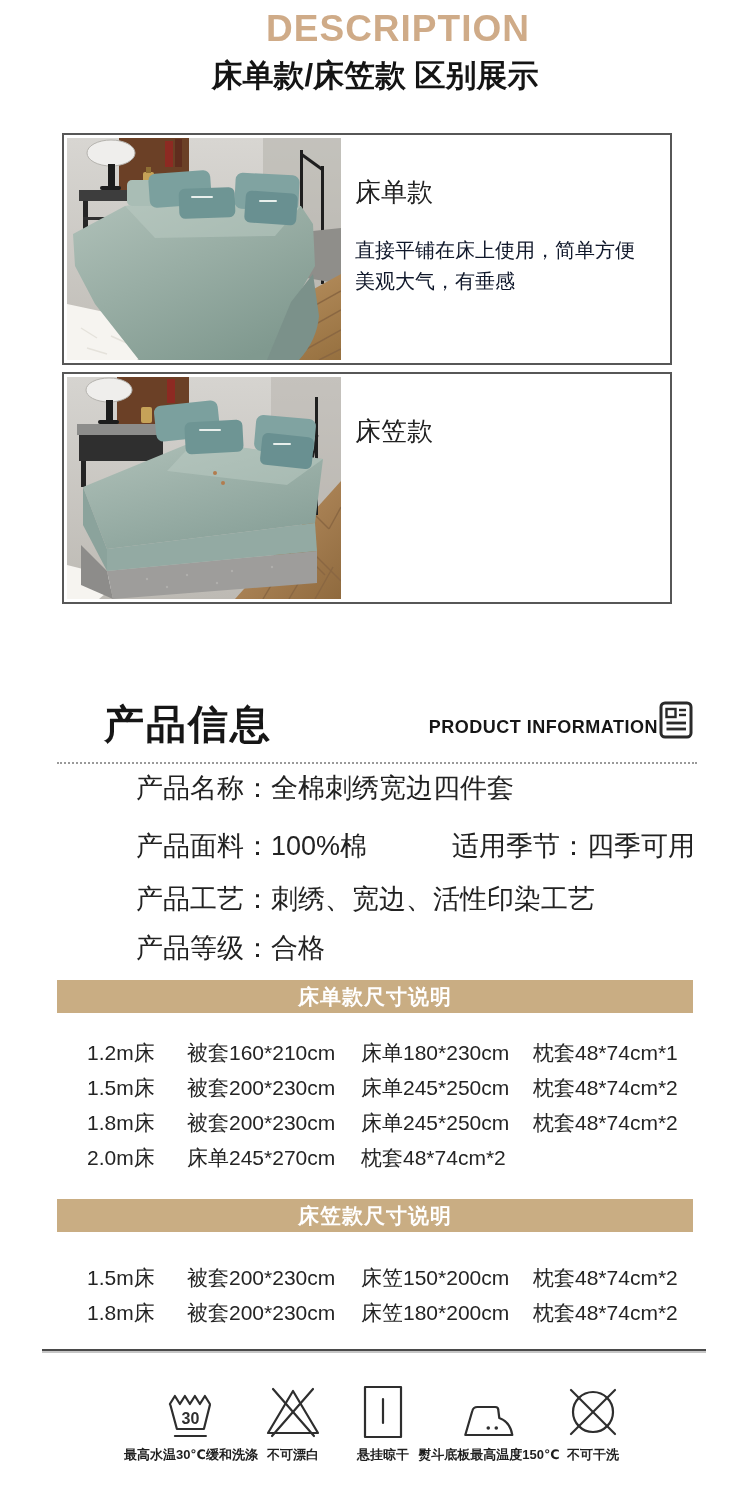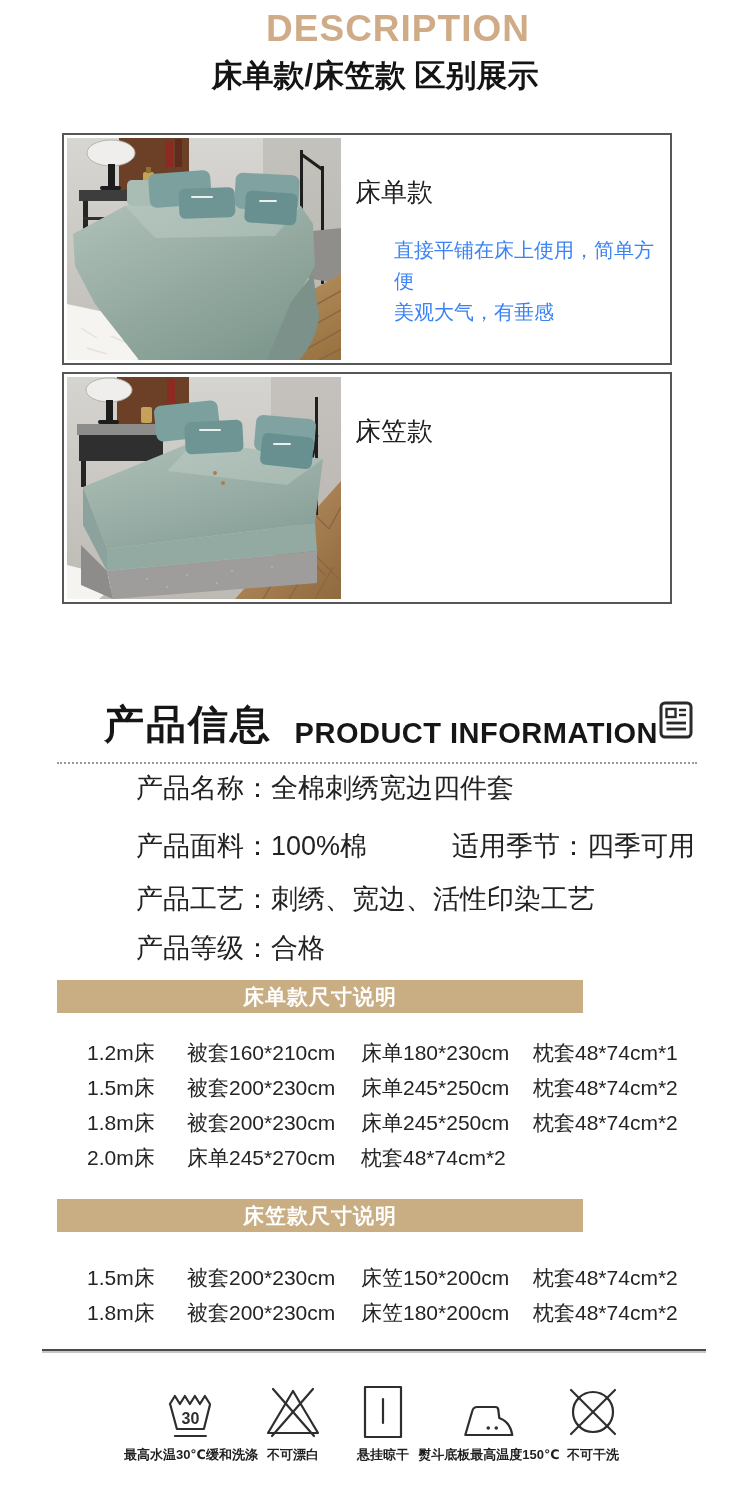--- a/index.html
+++ b/index.html
@@ -13,36 +13,36 @@
   
   .title-en{left:0;top:8px;width:750px;text-align:center;
     font-size:37px;font-weight:700;letter-spacing:1px;color:#cfab88;padding-left:23px;}
   .title-cn{left:0;top:55px;width:750px;text-align:center;
     font-size:31px;font-weight:700;color:#141414;}
 
   
   .cmp-box{left:62px;width:610px;height:232px;border:2px solid #575757;background:#fff;box-sizing:border-box;}
   .cmp-box .photo{position:absolute;left:3px;top:3px;width:274px;height:222px;display:block;}
   .cmp-title{position:absolute;left:291px;top:40px;font-size:26px;font-weight:500;color:#222;}
-  .cmp-desc{position:absolute;left:291px;top:100px;font-size:20px;line-height:31px;color:#3b82f6;margin-left:39px;}
+  .cmp-desc{position:absolute;left:291px;top:100px;font-size:20px;line-height:31px;color:#0f172a;}
 
   
   .pi-title-cn{left:104px;top:697px;font-size:40px;font-weight:700;color:#161616;letter-spacing:2px;}
-  .pi-title-en{top:717px;right:92px;font-size:29px;font-weight:700;color:#161616;letter-spacing:.5px;}
+  .pi-title-en{top:717px;right:92px;font-size:18px;font-weight:700;color:#161616;letter-spacing:.5px;}
   .pi-icon{left:659px;top:701px;}
   .dotted-divider{left:57px;top:762px;width:640px;height:0;border-top:2px dotted #9a9a9a;}
 
   
   .pi-row{left:136px;font-size:27px;line-height:30px;color:#222;white-space:nowrap;}
   .pi-cell2{position:absolute;left:316px;top:0;white-space:nowrap;}
   .pi-label{color:#222;}
   .pi-value{color:#222;}
 
   
-  .banner{left:57px;width:526px;height:33px;background:#c9ad83;
+  .banner{left:57px;width:636px;height:33px;background:#c9ad83;
     display:flex;align-items:center;justify-content:center;}
   .banner span{font-size:21px;font-weight:700;color:#ffffff;letter-spacing:1px;}
   .size-table{left:57px;width:636px;}
   .size-row{display:grid;grid-template-columns:100px 174px 172px 1fr;height:35px;
     align-items:center;padding-left:30px;}
   .size-row .cell{font-size:21px;color:#242424;white-space:nowrap;}
 
   
   .bottom-divider{left:42px;top:1349px;width:664px;height:2px;background:#4a4a4a;box-shadow:0 2px 0 #c6c6c6;}
   .care-group{top:1381px;transform:translateX(-50%);display:flex;flex-direction:column;align-items:center;}

